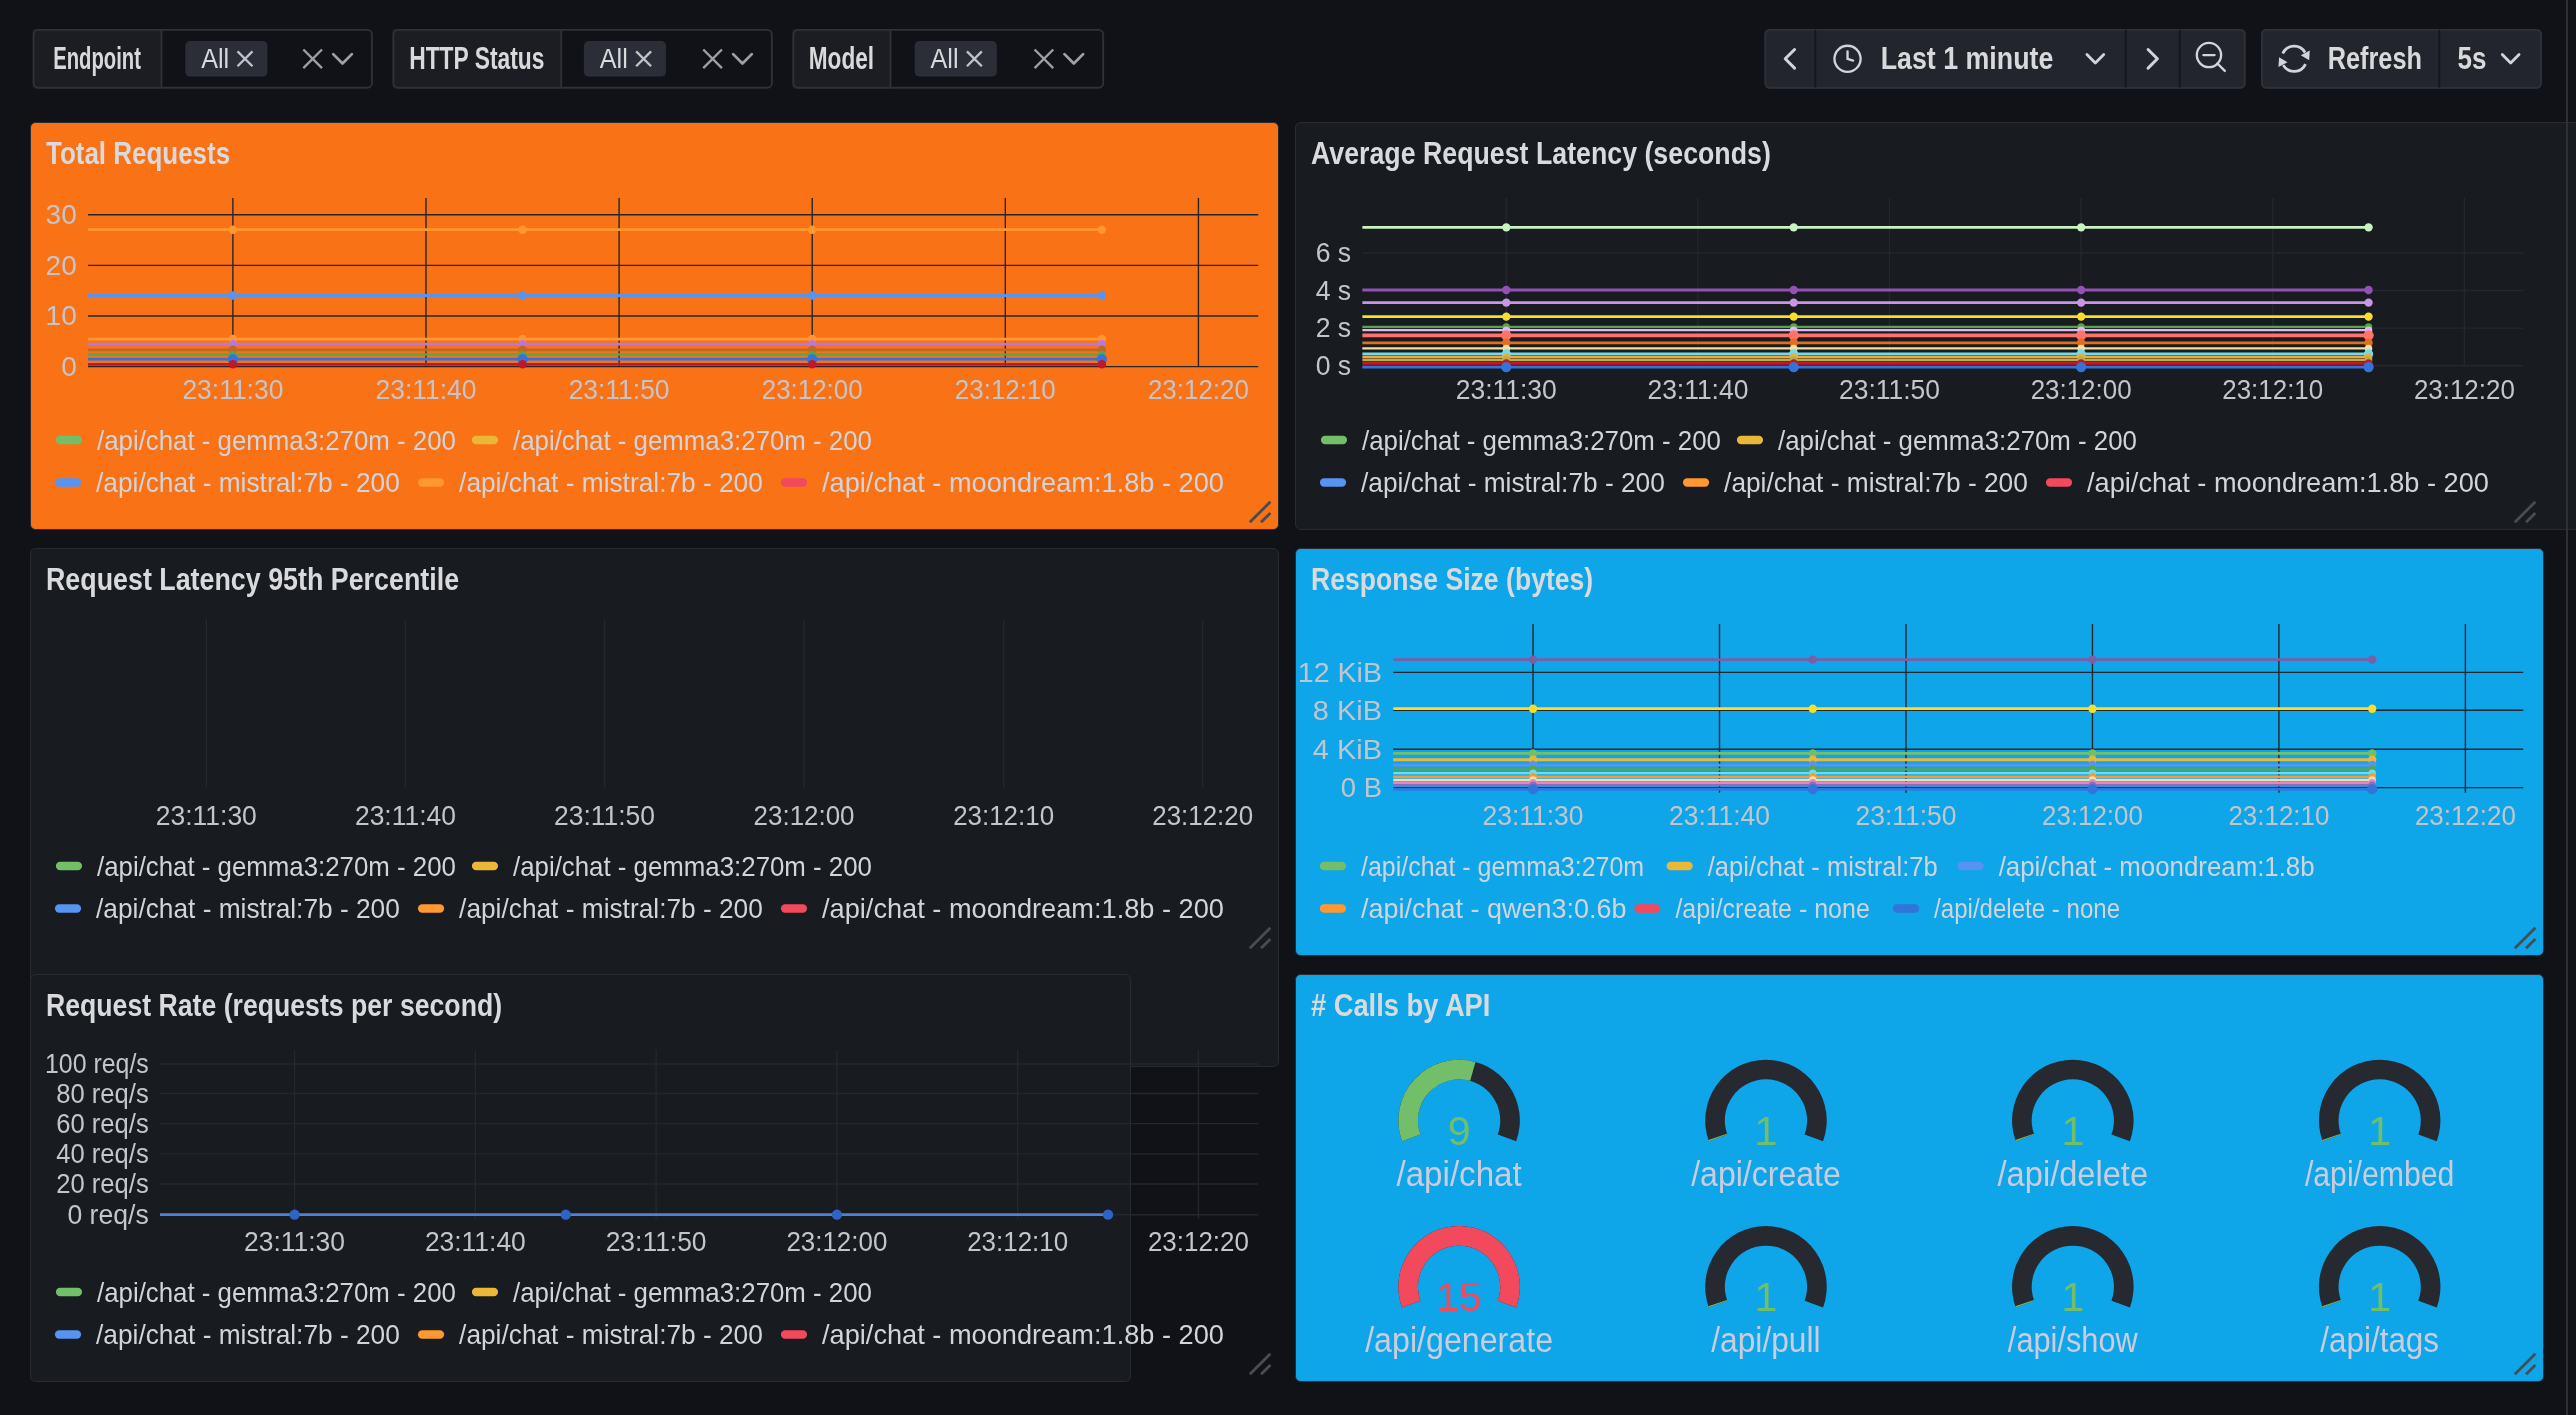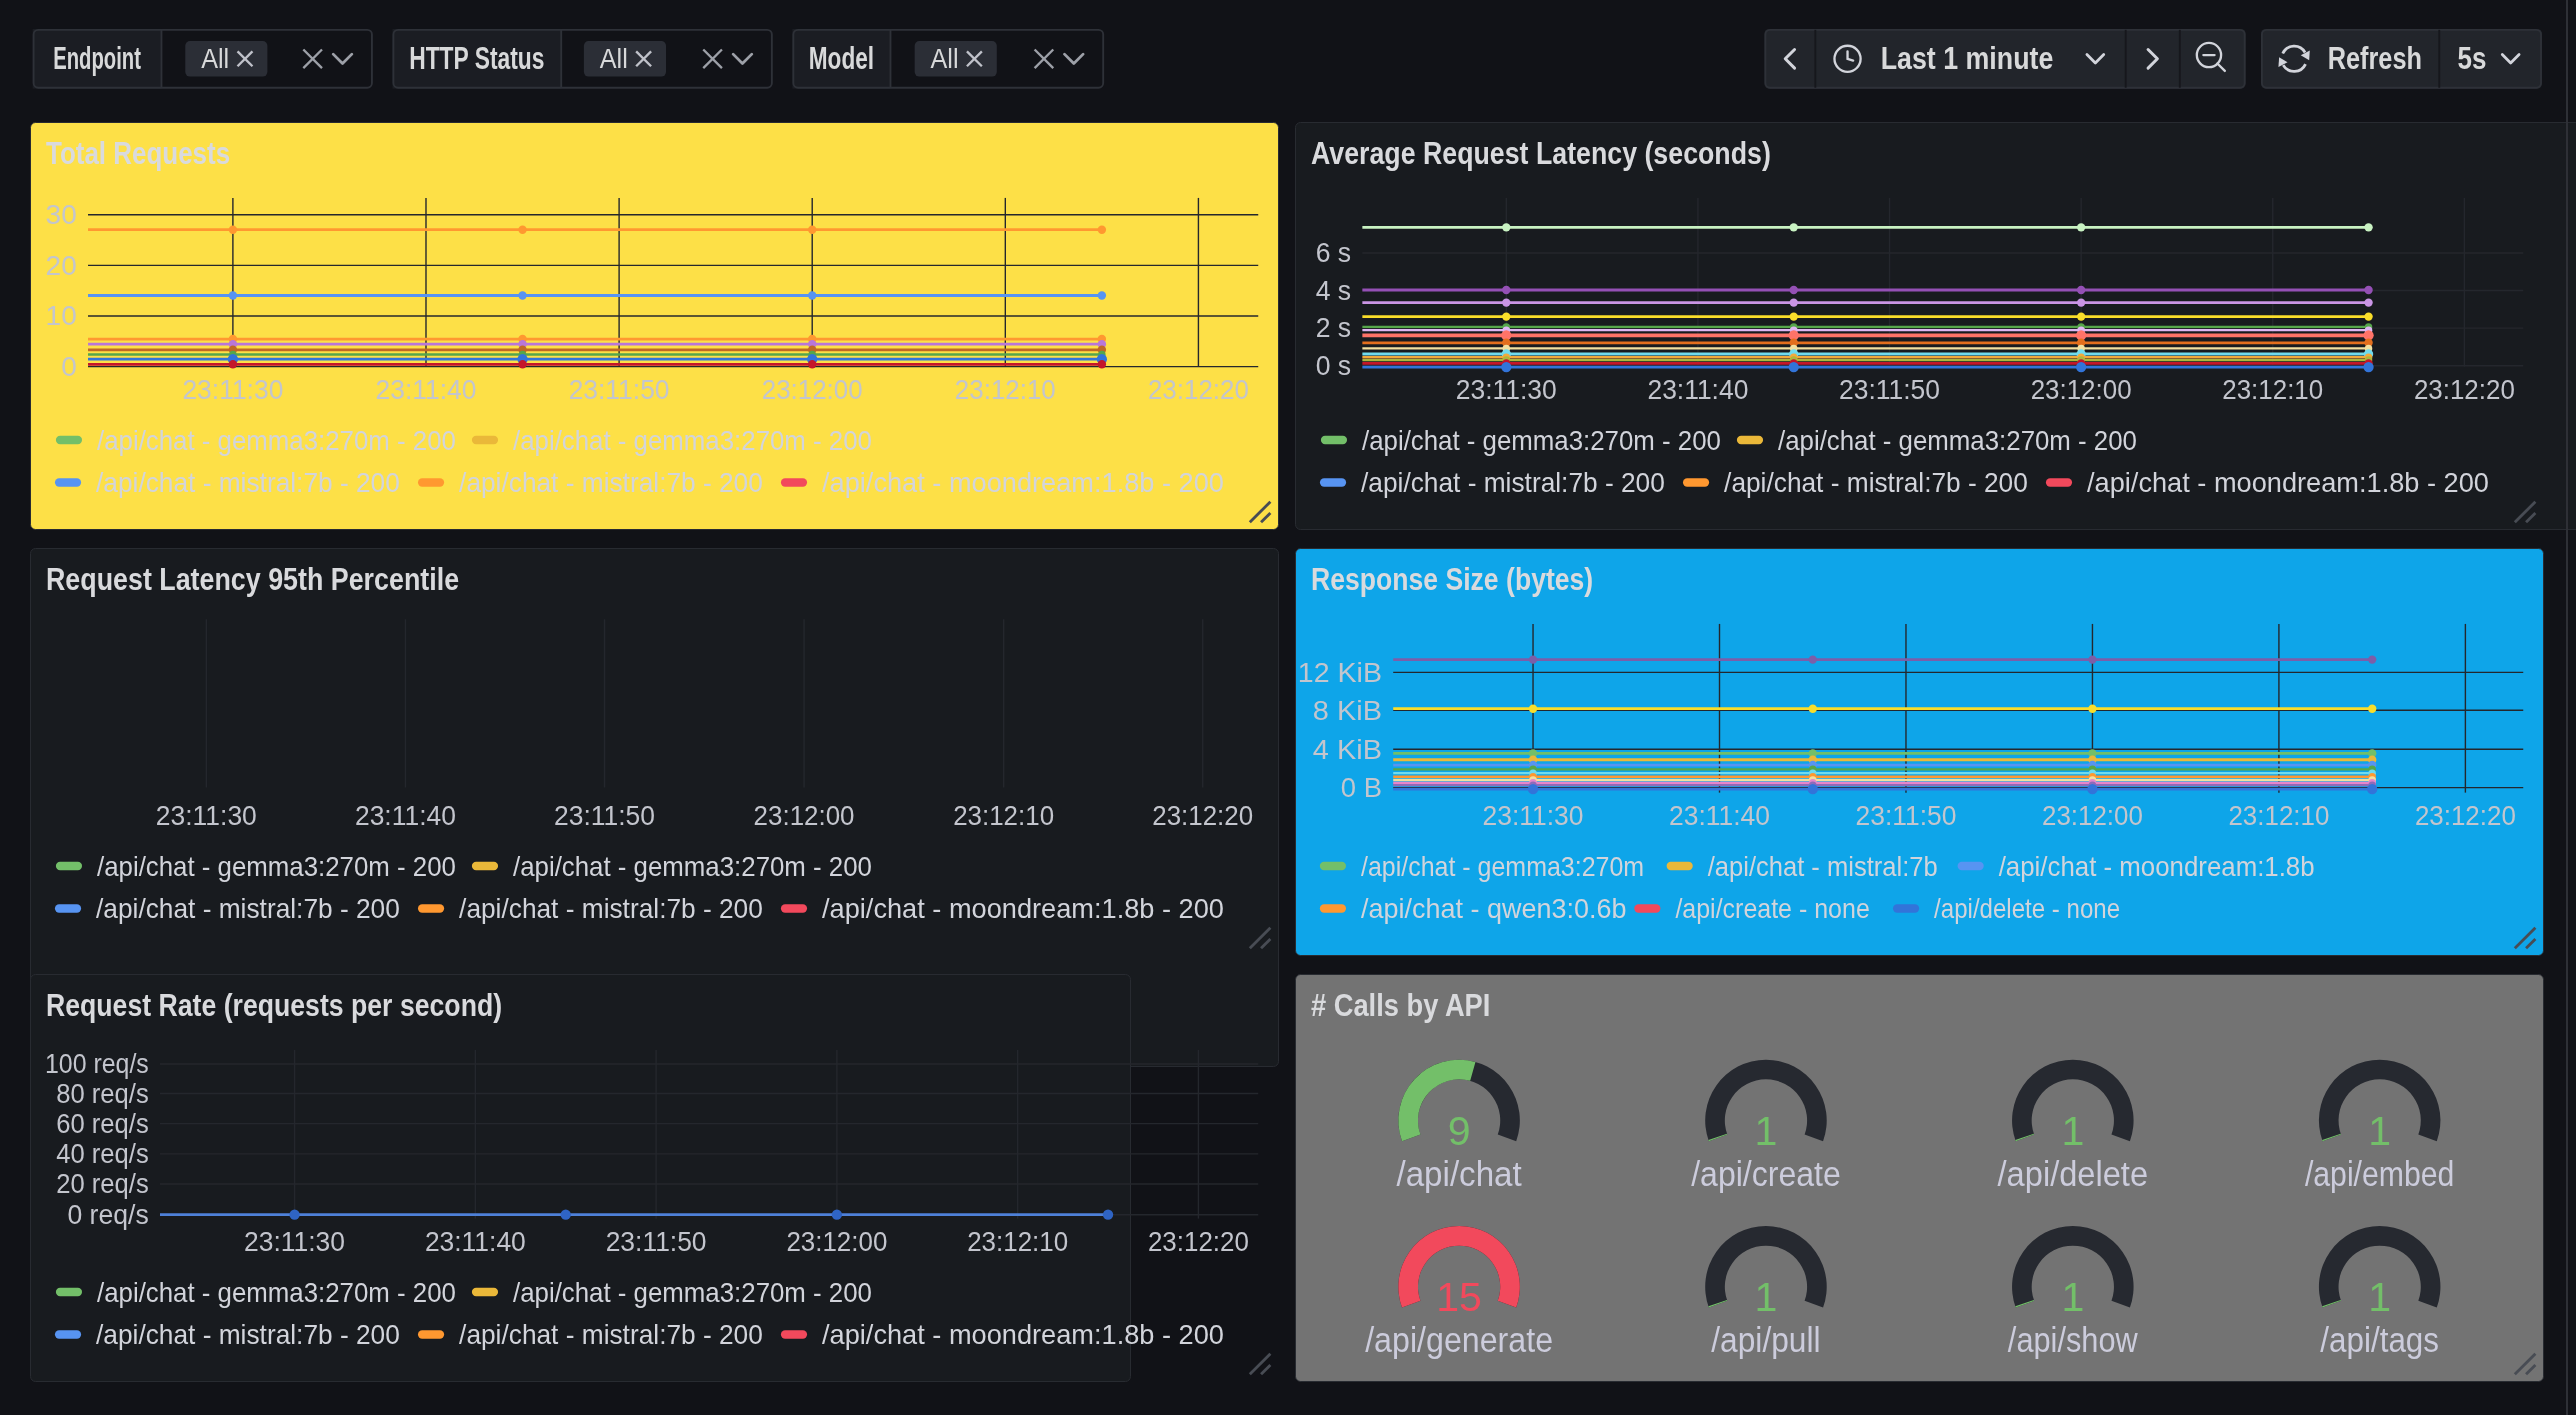--- a/index.html
+++ b/index.html
@@ -58,21 +58,21 @@
       <line x1="2611.5" y1="32" x2="2611.5" y2="94" stroke="#16171c" stroke-width="2"></line>
       <path d="M 2443.8 57.3 A 13.5 13.5 0 0 1 2467.7 56.2" fill="none" stroke="#d2d4db" stroke-width="3"></path>
       <path d="M 2468.2 68.7 A 13.5 13.5 0 0 1 2444.3 69.8" fill="none" stroke="#d2d4db" stroke-width="3"></path>
       <path d="M 2472.1 64.6 L 2472.8 54.1 L 2463.1 59.2 Z" fill="#d2d4db"></path>
       <path d="M 2439.9 61.4 L 2439.2 71.9 L 2448.9 66.8 Z" fill="#d2d4db"></path>
       <text x="2492" y="74.0" font-family="Liberation Sans, sans-serif" font-size="33" fill="#d8d9da" text-anchor="start" font-weight="700" textLength="101" lengthAdjust="spacingAndGlyphs">Refresh</text>
       <text x="2631" y="74.0" font-family="Liberation Sans, sans-serif" font-size="33" fill="#d8d9da" text-anchor="start" font-weight="700" textLength="31" lengthAdjust="spacingAndGlyphs">5s</text>
       <polyline points="2679,58.5 2688,67.5 2697,58.5" fill="none" stroke="#d2d4db" stroke-width="3" stroke-linecap="round" stroke-linejoin="round"></polyline>
     </svg>
   </div>
-<div style="position:absolute;left:30px;top:122px;width:1249px;height:408px;background:#fde047;border:1.9px solid #282b31;border-radius:5.6px;box-sizing:border-box">
+<div style="position:absolute;left:30px;top:122px;width:1249px;height:408px;background:#f97316;border:1.9px solid #282b31;border-radius:5.6px;box-sizing:border-box">
     <svg width="1245" height="405" viewBox="0 0 1332 433" style="position:absolute;left:0;top:0">
       <text x="16" y="43.5" font-family="Liberation Sans, sans-serif" font-size="34" fill="#d9dadd" text-anchor="start" font-weight="700" textLength="197" lengthAdjust="spacingAndGlyphs">Total Requests</text>
       <line x1="216" y1="80" x2="216" y2="260.5" stroke="#24272d" stroke-width="1.5"></line>
       <line x1="422.6" y1="80" x2="422.6" y2="260.5" stroke="#24272d" stroke-width="1.5"></line>
       <line x1="629.2" y1="80" x2="629.2" y2="260.5" stroke="#24272d" stroke-width="1.5"></line>
       <line x1="835.8" y1="80" x2="835.8" y2="260.5" stroke="#24272d" stroke-width="1.5"></line>
       <line x1="1042.4" y1="80" x2="1042.4" y2="260.5" stroke="#24272d" stroke-width="1.5"></line>
       <line x1="1249" y1="80" x2="1249" y2="260.5" stroke="#24272d" stroke-width="1.5"></line>
       <text x="216" y="295.3" font-family="Liberation Sans, sans-serif" font-size="30" fill="#c3c5cd" text-anchor="middle" font-weight="400" textLength="108" lengthAdjust="spacingAndGlyphs">23:11:30</text>
       <text x="422.6" y="295.3" font-family="Liberation Sans, sans-serif" font-size="30" fill="#c3c5cd" text-anchor="middle" font-weight="400" textLength="108" lengthAdjust="spacingAndGlyphs">23:11:40</text>
@@ -416,21 +416,21 @@
       <rect x="25.6" y="380.0" width="28" height="9" rx="4.5" fill="#5794F2"></rect>
       <text x="69.6" y="395.0" font-family="Liberation Sans, sans-serif" font-size="30" fill="#d2d4db" text-anchor="start" font-weight="400" textLength="325" lengthAdjust="spacingAndGlyphs">/api/chat - mistral:7b - 200</text>
       <rect x="414" y="380.0" width="28" height="9" rx="4.5" fill="#FF9830"></rect>
       <text x="458" y="395.0" font-family="Liberation Sans, sans-serif" font-size="30" fill="#d2d4db" text-anchor="start" font-weight="400" textLength="325" lengthAdjust="spacingAndGlyphs">/api/chat - mistral:7b - 200</text>
       <rect x="802.3" y="380.0" width="28" height="9" rx="4.5" fill="#F2495C"></rect>
       <text x="846.3" y="395.0" font-family="Liberation Sans, sans-serif" font-size="30" fill="#d2d4db" text-anchor="start" font-weight="400" textLength="430" lengthAdjust="spacingAndGlyphs">/api/chat - moondream:1.8b - 200</text>
       <line x1="1304" y1="427" x2="1326" y2="405" stroke="#484c54" stroke-width="3"></line>
       <line x1="1316" y1="427" x2="1326" y2="417" stroke="#484c54" stroke-width="3"></line>
     </svg>
   </div>
-<div style="position:absolute;left:1295px;top:974px;width:1249px;height:408px;background:#737373;border:1.9px solid #282b31;border-radius:5.6px;box-sizing:border-box">
+<div style="position:absolute;left:1295px;top:974px;width:1249px;height:408px;background:#0ea5e9;border:1.9px solid #282b31;border-radius:5.6px;box-sizing:border-box">
     <svg width="1245" height="405" viewBox="0 0 1332 433" style="position:absolute;left:0;top:0">
       <text x="16" y="43.5" font-family="Liberation Sans, sans-serif" font-size="34" fill="#d9dadd" text-anchor="start" font-weight="700" textLength="192" lengthAdjust="spacingAndGlyphs"># Calls by API</text>
       <path d="M 113.42 177.73 A 65 65 0 1 1 235.58 177.73 L 215.85 170.55 A 44 44 0 1 0 133.15 170.55 Z" fill="#262930"></path>
       <path d="M 113.42 177.73 A 65 65 0 0 1 192.00 92.90 L 186.35 113.12 A 44 44 0 0 0 133.15 170.55 Z" fill="#73BF69"></path>
       <text x="174.5" y="181.5" font-family="Liberation Sans, sans-serif" font-size="44" fill="#73BF69" text-anchor="middle" font-weight="400">9</text>
       <text x="174.5" y="225.5" font-family="Liberation Sans, sans-serif" font-size="38" fill="#ccccdc" text-anchor="middle" font-weight="400" textLength="134" lengthAdjust="spacingAndGlyphs">/api/chat</text>
       <path d="M 441.72 177.73 A 65 65 0 1 1 563.88 177.73 L 544.15 170.55 A 44 44 0 1 0 461.45 170.55 Z" fill="#262930"></path>
       <path d="M 441.72 177.73 A 65 65 0 0 1 441.22 176.32 L 461.12 169.59 A 44 44 0 0 0 461.45 170.55 Z" fill="#73BF69"></path>
       <text x="502.8" y="181.5" font-family="Liberation Sans, sans-serif" font-size="44" fill="#73BF69" text-anchor="middle" font-weight="400">1</text>
       <text x="502.8" y="225.5" font-family="Liberation Sans, sans-serif" font-size="38" fill="#ccccdc" text-anchor="middle" font-weight="400" textLength="160" lengthAdjust="spacingAndGlyphs">/api/create</text>

